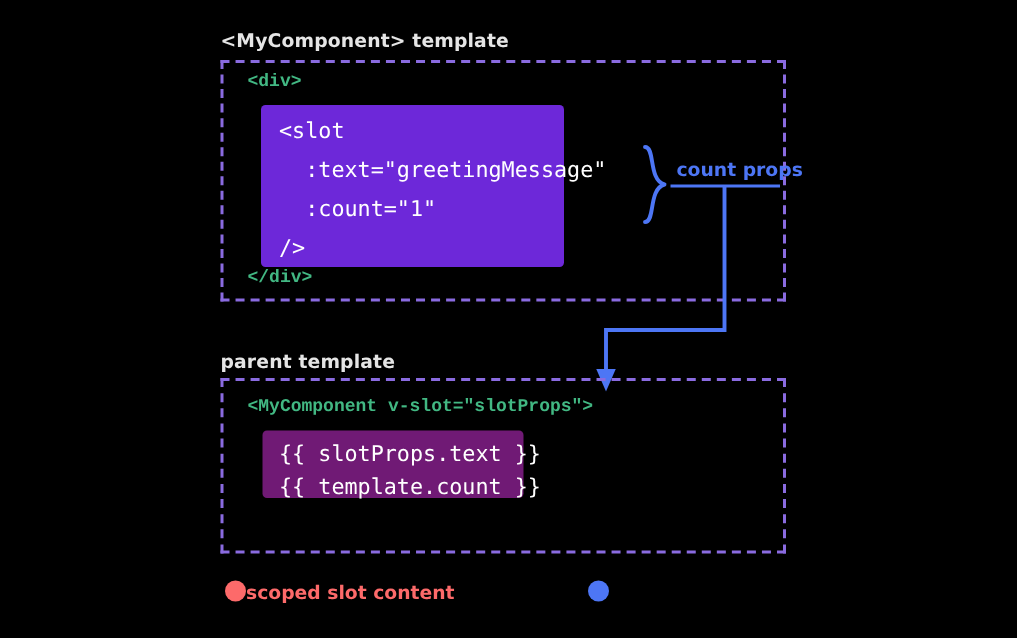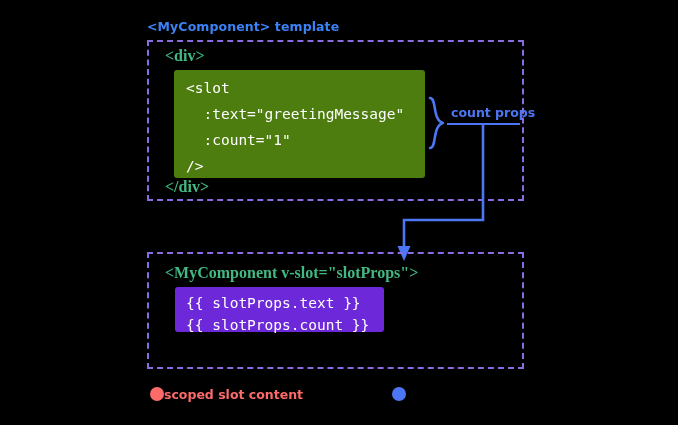--- a/index.html
+++ b/index.html
@@ -16,21 +16,21 @@
   }
 
   .stage {
     position: absolute;
     inset: 0;
   }
 
   
   .section-label {
     position: absolute;
-    color: #3b82f6;
+    color: #e5e5e5;
     font-family: "DejaVu Sans", sans-serif;
     font-weight: bold;
     font-size: 12.5px;
     letter-spacing: 0.1px;
     white-space: nowrap;
   }
   #label-component { left: 147px; top: 19px; }
   #label-parent    { left: 147px; top: 233px; }
 
   
@@ -39,41 +39,41 @@
     border: 2px dashed #8a6be0;
     box-sizing: border-box;
     background: transparent;
   }
   #box-component { left: 147px; top: 40px;  width: 377px; height: 161px; }
   #box-parent    { left: 147px; top: 252px; width: 377px; height: 117px; }
 
   
   .code {
     position: absolute;
-    font-family: Liberation Serif, serif;
-    font-size: 16px;
+    font-family: Liberation Mono, monospace;
+    font-size: 12px;
     font-weight: bold;
     white-space: pre;
     line-height: 1;
   }
   .code.green { color: #42b883; }
 
   #code-div-open   { left: 165px; top: 48px; }
   #code-div-close  { left: 165px; top: 179px; }
   #code-mycomp-open  { left: 165px; top: 265px; }
   #code-mycomp-close { left: 165px; top: 341px; }
 
   
   #blue-block {
     position: absolute;
     left: 174px;
     top: 70px;
-    width: 251px;
+    width: 202px;
     height: 108px;
-    background: #4d7c0f;
+    background: #6d28d9;
     border-radius: 3px;
   }
   #blue-block .line {
     position: absolute;
     left: 12px;
     font-family: "DejaVu Sans Mono", monospace;
     font-size: 14.5px;
     color: #ffffff;
     white-space: pre;
     line-height: 1;
@@ -81,23 +81,23 @@
   #blue-line-0 { top: 11px; }
   #blue-line-1 { top: 37px; }
   #blue-line-2 { top: 63px; }
   #blue-line-3 { top: 89px; }
 
   
   #red-block {
     position: absolute;
     left: 175px;
     top: 287px;
-    width: 209px;
+    width: 174px;
     height: 45px;
-    background: #6d28d9;
+    background: #701a75;
     border-radius: 3px;
   }
   #red-block .line {
     position: absolute;
     left: 11px;
     font-family: "DejaVu Sans Mono", monospace;
     font-size: 14.5px;
     color: #ffffff;
     white-space: pre;
     line-height: 1;
@@ -194,28 +194,29 @@
   </svg>
 
   <div id="slot-props-label">count props</div>
   <div id="slot-props-underline"></div>
 
   <svg id="connector" viewBox="0 0 100 145">
     <path d="M87 4 L87 100 L8 100 L8 128" fill="none" stroke="#4d76f5" stroke-width="2.6" stroke-linejoin="miter"></path>
     <path d="M8 141 L1.5 126 L14.5 126 Z" fill="#4d76f5"></path>
   </svg>
 
+  <div class="section-label" id="label-parent">parent template</div>
 
   <div class="dashed-box" id="box-parent"></div>
 
   <div class="code green" id="code-mycomp-open">&lt;MyComponent v-slot="slotProps"&gt;</div>
 
   <div id="red-block">
     <div class="line" id="red-line-0">{{ slotProps.text }}</div>
-    <div class="line" id="red-line-1">{{ slotProps.count }}</div>
+    <div class="line" id="red-line-1">{{ template.count }}</div>
   </div>
 
 
   <div class="legend-item" id="legend-content">
     <span class="legend-dot red"></span>
     <span class="legend-text red">scoped slot content</span>
   </div>
 
   <div class="legend-item" id="legend-outlet">
     <span class="legend-dot blue"></span>

